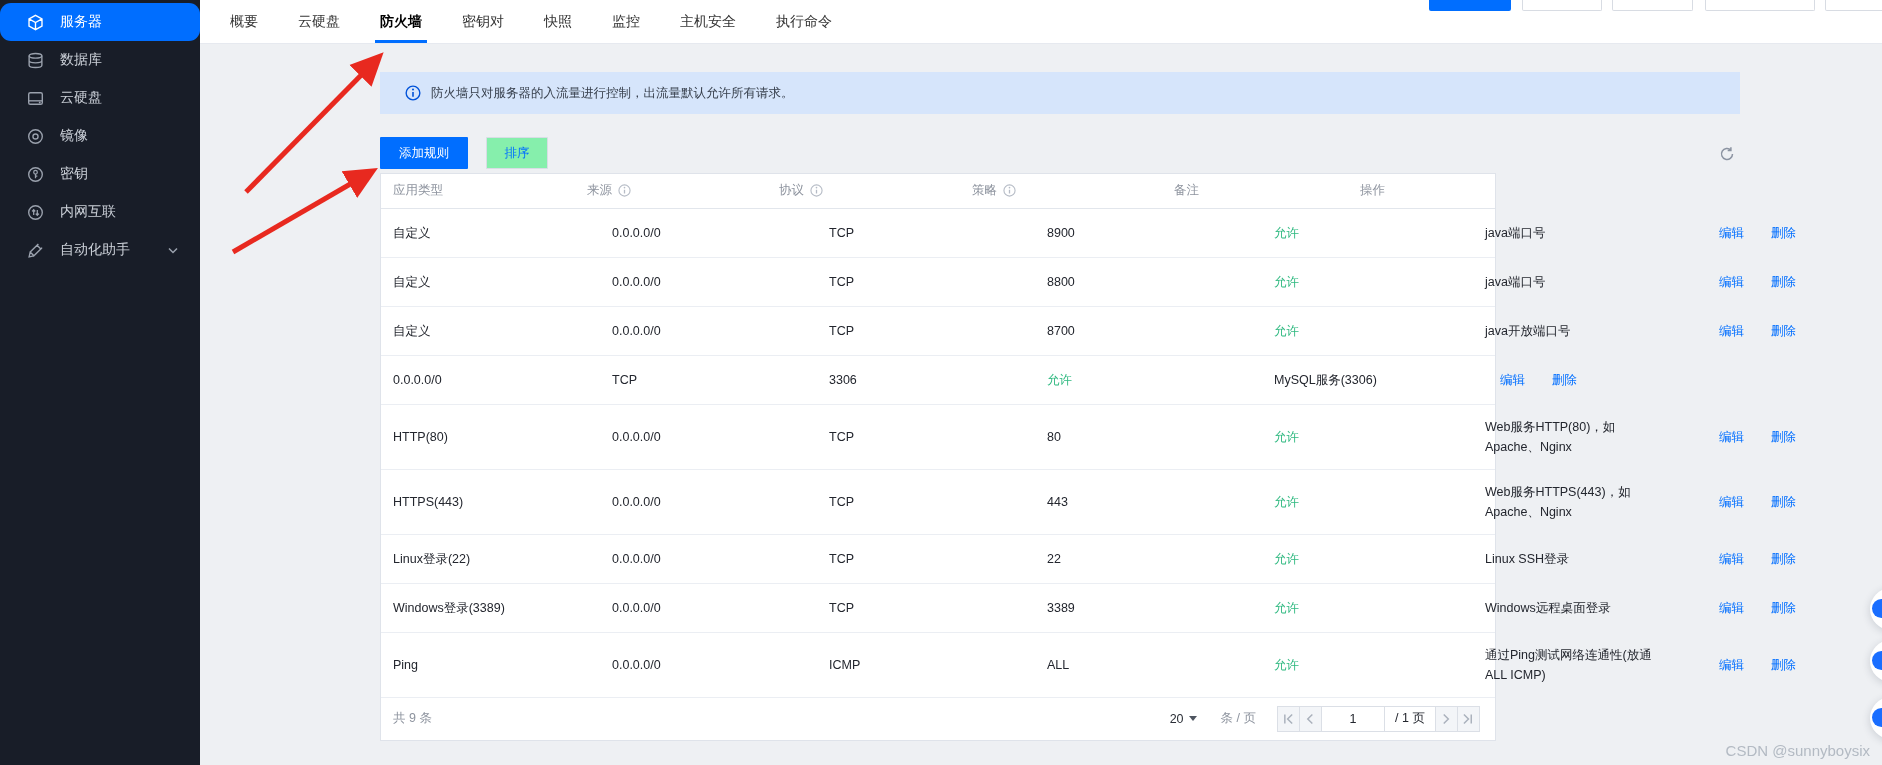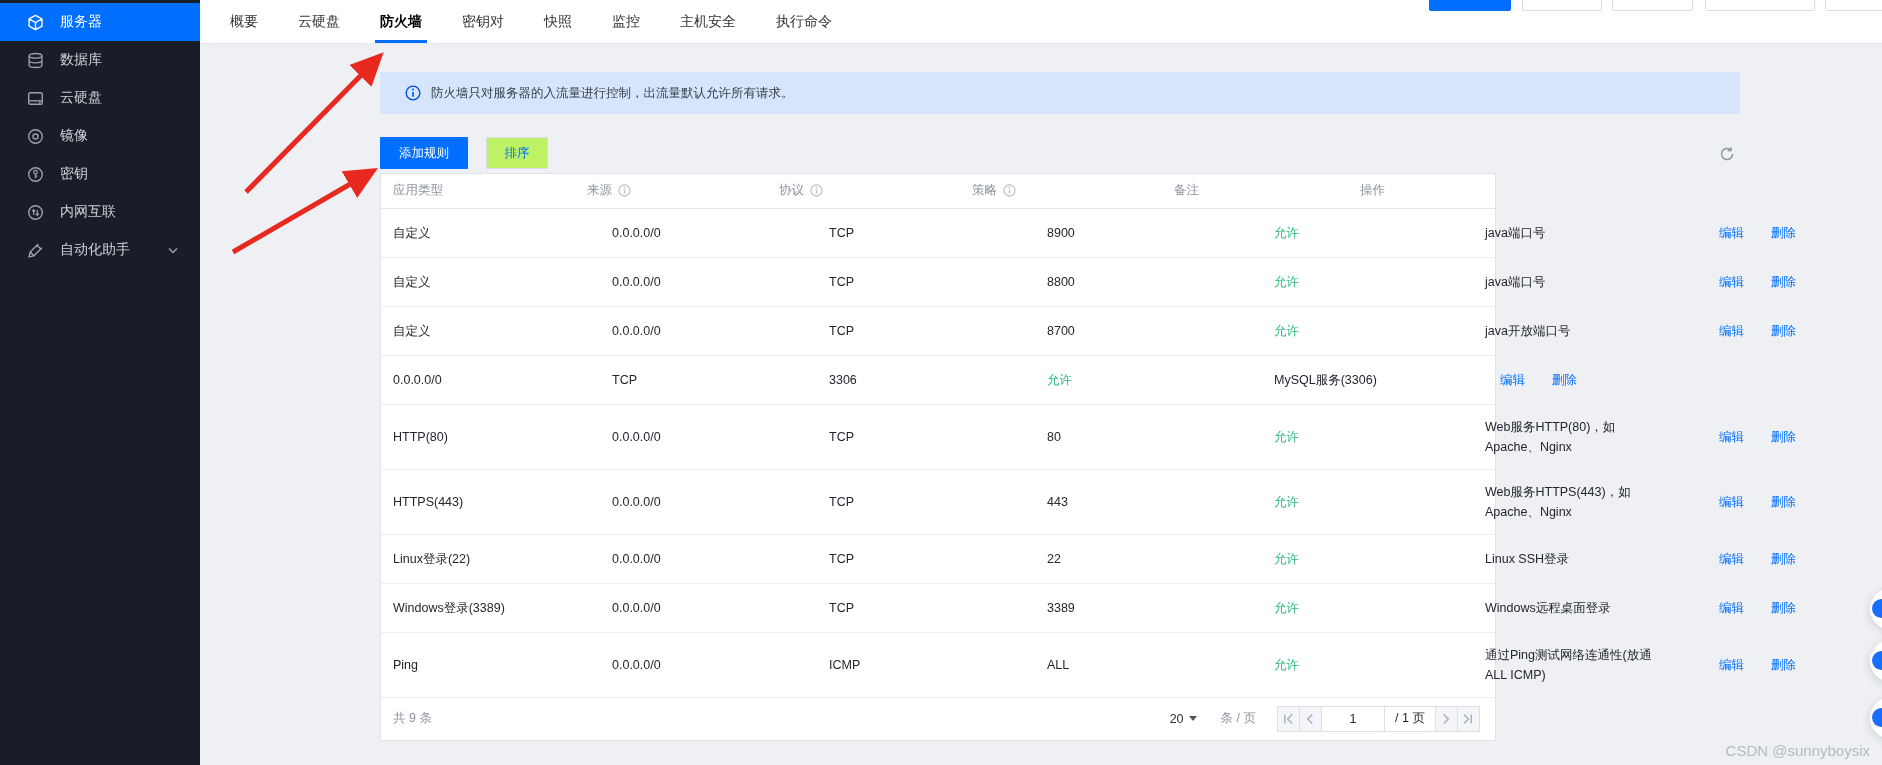--- a/index.html
+++ b/index.html
@@ -6,38 +6,38 @@
   body{
     width:1882px;height:765px;position:relative;overflow:hidden;
     background:#eef0f3;
     font-family:"Liberation Sans","DejaVu Sans",sans-serif;
     -webkit-font-smoothing:antialiased;
   }
   
   .sidebar{position:absolute;left:0;top:0;width:200px;height:765px;background:#181d28;padding-top:3px;box-sizing:border-box;}
   .side-item{height:38px;display:flex;align-items:center;padding-left:26px;gap:16px;color:#ccd1d9;font-size:14px;cursor:pointer;}
   .side-item .s-icon{width:18px;height:18px;display:flex;align-items:center;justify-content:center;color:#9aa1ad;}
-  .side-item.active{background:#006eff;color:#fff;}
+  .side-item.active{background:#006eff;color:#fff;border-radius:11px;}
   .side-item.active .s-icon{color:#fff;}
   .side-item .chev{margin-left:auto;margin-right:22px;color:#9aa1ad;display:flex;}
   
   .topbar{position:absolute;left:200px;top:0;width:1682px;height:44px;background:#fff;border-bottom:1px solid #e6e9ef;box-sizing:border-box;display:flex;align-items:stretch;padding-left:30px;gap:40px;}
   .tab{font-size:14px;color:#333;display:flex;align-items:center;position:relative;cursor:pointer;white-space:nowrap;}
   .tab.active{color:#000;font-weight:bold;}
   .tab.active::after{content:"";position:absolute;left:-5px;right:-5px;bottom:0;height:3px;background:#006eff;}
   
   .stub{position:absolute;top:0;height:11px;box-sizing:border-box;border-radius:0 0 2px 2px;}
   .stub.blue{background:#006eff;}
   .stub.ghost{background:#fff;border:1px solid #d8dce3;border-top:none;}
   
   .banner{position:absolute;left:380px;top:72px;width:1360px;height:42px;background:#d6e5fb;display:flex;align-items:center;padding-left:25px;box-sizing:border-box;gap:10px;}
   .banner .txt{font-size:12.5px;color:#38404d;}
   
   .btn-primary{position:absolute;left:380px;top:137px;width:88px;height:32px;background:#006eff;color:#fff;font-size:12.5px;display:flex;align-items:center;justify-content:center;cursor:pointer;border-radius:1px;}
-  .btn-ghost{position:absolute;left:486px;top:137px;width:62px;height:32px;background:#bef264;color:#006eff;font-size:12.5px;display:flex;align-items:center;justify-content:center;cursor:pointer;border:1px solid #d8dde5;box-sizing:border-box;border-radius:1px;}
+  .btn-ghost{position:absolute;left:486px;top:137px;width:62px;height:32px;background:#86efac;color:#006eff;font-size:12.5px;display:flex;align-items:center;justify-content:center;cursor:pointer;border:1px solid #d8dde5;box-sizing:border-box;border-radius:1px;}
   .refresh{position:absolute;left:1714px;top:141px;width:26px;height:26px;display:flex;align-items:center;justify-content:center;color:#8b93a1;cursor:pointer;}
   
   .card{position:absolute;left:380px;top:173px;width:1116px;height:568px;background:#fff;border:1px solid #dfe3ea;box-sizing:border-box;display:flex;flex-direction:column;}
   .grid{display:grid;grid-template-columns:194px 192px 193px 202px 186px 194px auto;}
   .thead{height:38px;border-bottom:1px solid #e2e6ec;}
   .th{display:flex;align-items:center;gap:6px;padding-left:12px;font-size:12.5px;color:#8d939e;}
   .trow{min-height:48px;border-bottom:1px solid #ebeef3;gap:25px;}
   .td{display:flex;align-items:center;padding:12px 10px 12px 12px;font-size:12.5px;color:#23262e;line-height:20px;box-sizing:border-box;}
   .td.policy{color:#2fb980;}
   .td.actions{gap:12px;}

